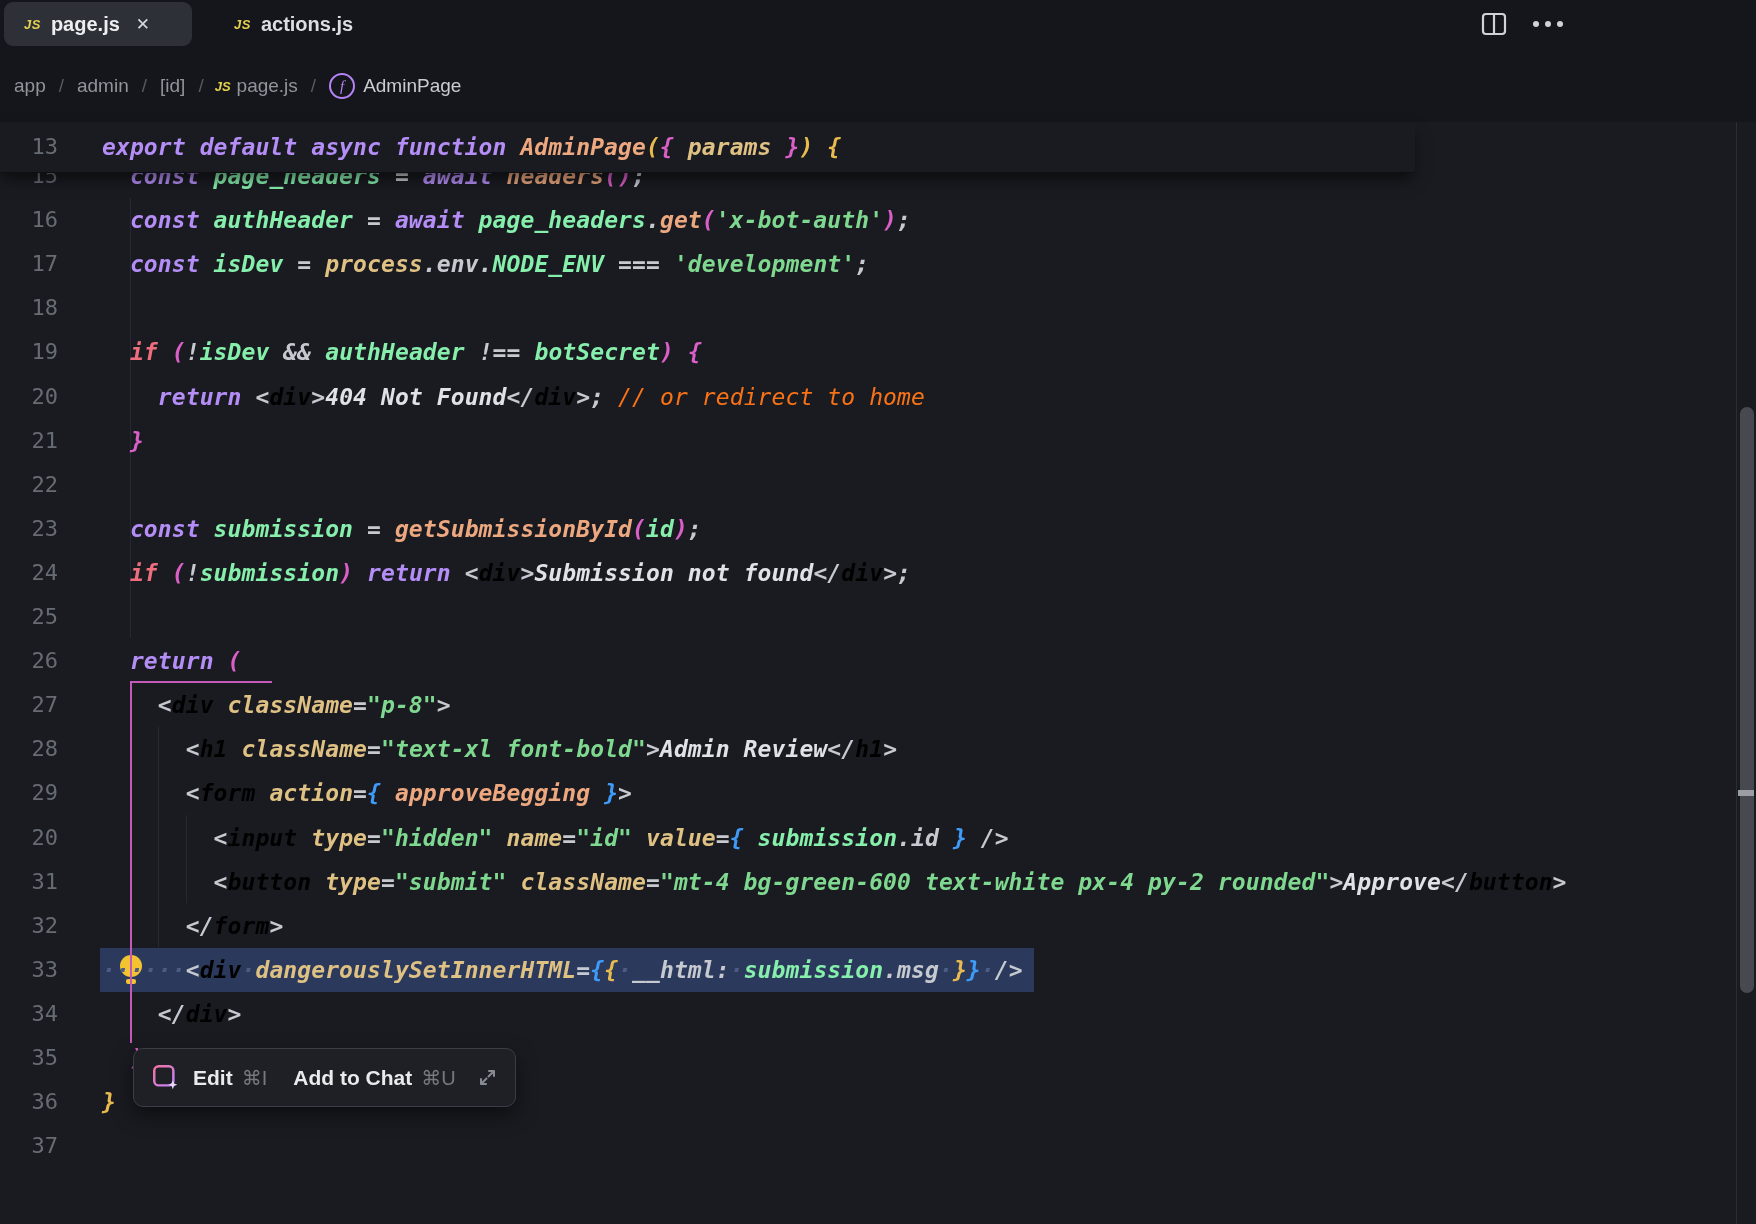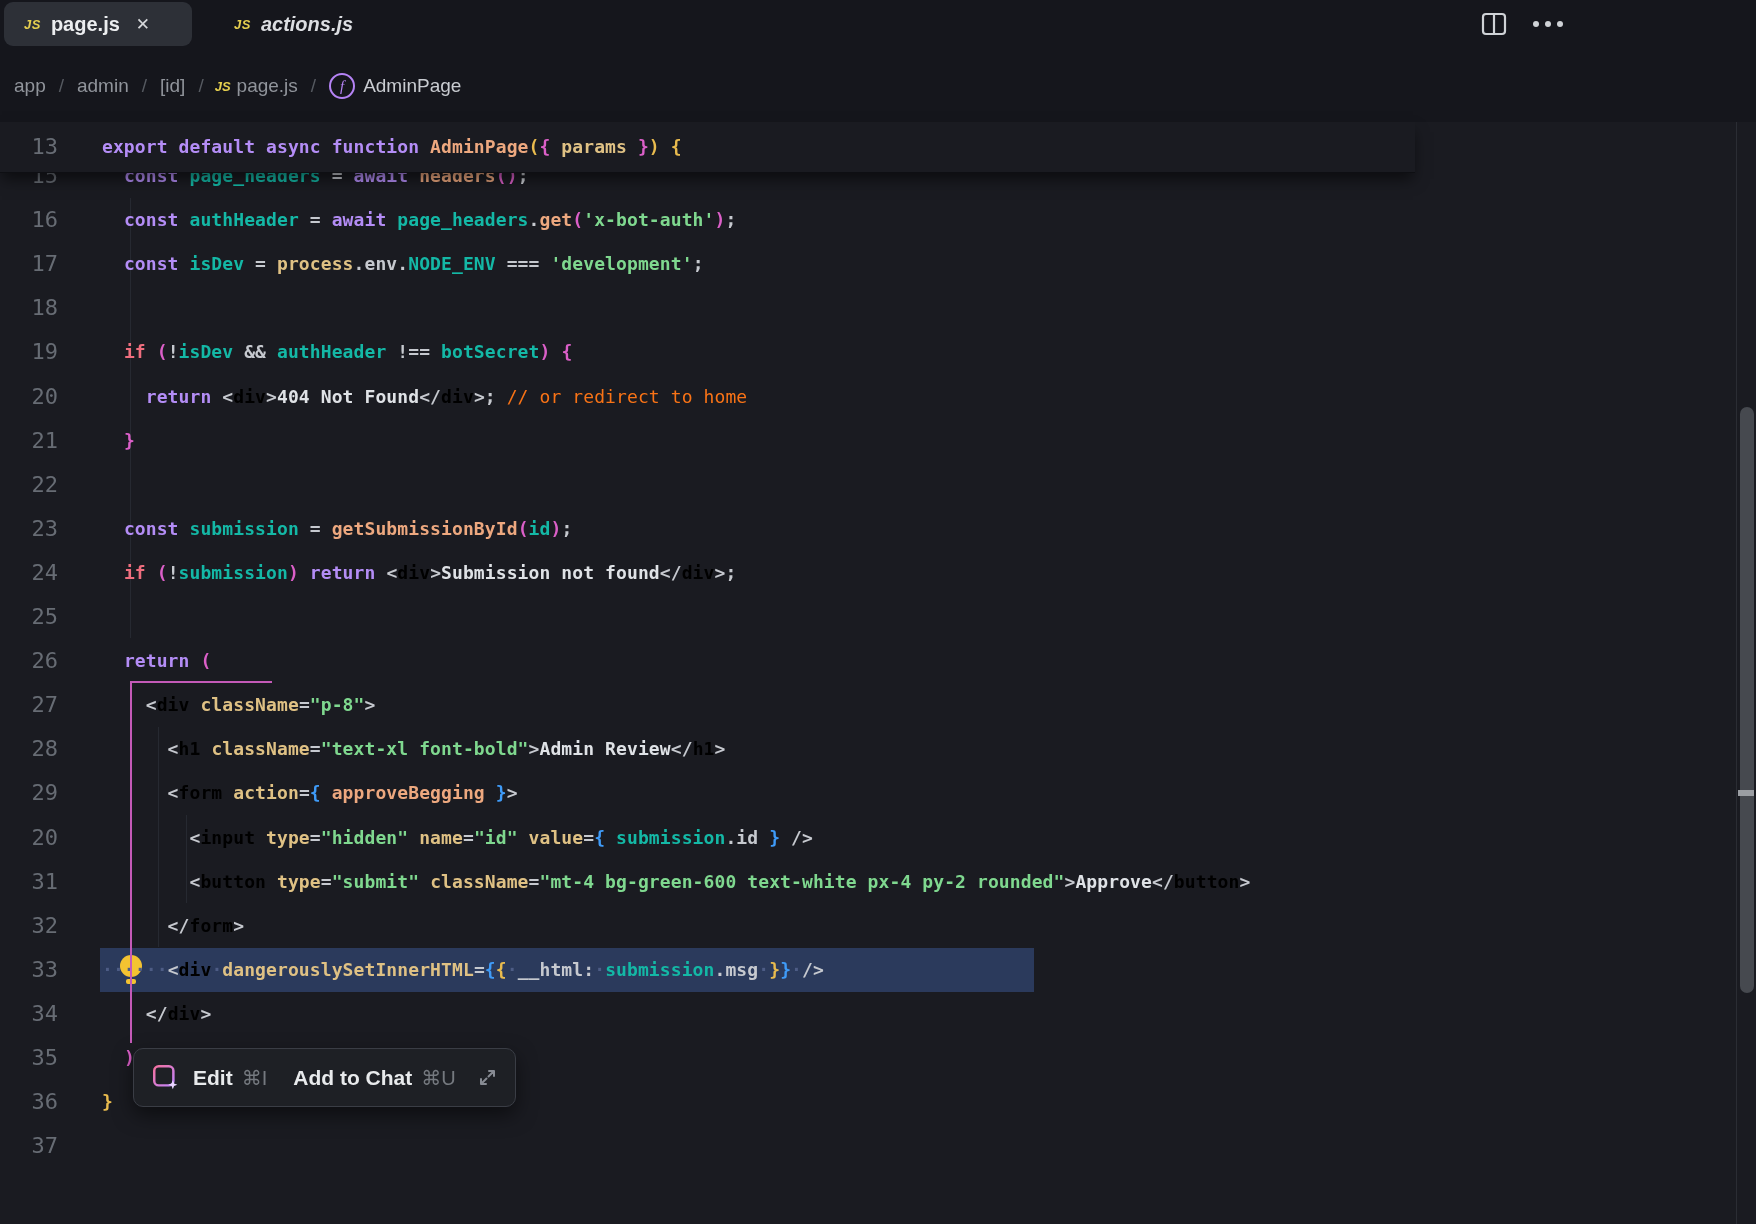--- a/index.html
+++ b/index.html
@@ -5,42 +5,42 @@
   html,body{margin:0;padding:0;background:#101116;}
   #stage{position:relative;width:1756px;height:1224px;background:#1a1b21;overflow:hidden;
          font-family:"Liberation Sans",sans-serif;}
   
   #chrome{position:absolute;left:0;top:0;width:1756px;height:122px;background:#15161c;z-index:4;}
   .tab{position:absolute;top:2px;height:44px;display:flex;align-items:center;border-radius:9px;}
   .tab.active{left:4px;width:188px;background:#2d3037;}
   .tab.preview{left:214px;width:190px;background:transparent;}
   .js-badge{color:#e5cf4f;font-weight:bold;font-size:13px;letter-spacing:.5px;margin:0 10px 0 20px;font-style:italic;}
   .tab-label{color:#eceef0;font-weight:bold;font-size:20px;}
-  .tab.preview .tab-label{font-style:italic;color:#dcdee2;}
+  .tab.preview .tab-label{color:#dcdee2;}
   .tab-close{margin-left:16px;color:#d5d7da;font-size:17px;cursor:pointer;}
   .chrome-btn{position:absolute;top:8px;width:32px;height:32px;display:flex;align-items:center;justify-content:center;}
   #breadcrumb{position:absolute;left:10px;top:66px;height:40px;display:flex;align-items:center;
               font-size:19px;color:#90949b;}
   .crumb{margin:0 4px;}
   .crumb-sep{margin:0 9px;color:#565a61;}
   .crumb:last-child{color:#c9ccd1;}
   .crumb-js{color:#e5cf4f;font-weight:bold;font-style:italic;font-size:13px;margin:0 2px;}
   .fn-icon{display:inline-flex;align-items:center;justify-content:center;width:22px;height:22px;
            border:2px solid #b583f5;border-radius:50%;color:#b583f5;font-size:15px;font-style:italic;
            font-family:"Liberation Serif",serif;margin:0 4px;}
   
   #editor{position:absolute;left:0;top:0;width:1756px;height:1224px;}
   .row{position:absolute;left:0;width:1737px;height:44px;}
   .ln{position:absolute;left:0;top:0;width:58px;text-align:right;
       font-family:"DejaVu Sans Mono",monospace;font-size:22px;color:#676c74;line-height:44px;}
   .code{position:absolute;left:102px;top:0;white-space:pre;
-        font-family:"DejaVu Sans Mono",monospace;font-weight:bold;font-size:18px;line-height:44px;letter-spacing:.1px;}
+        font-family:"DejaVu Sans Mono",monospace;font-weight:bold;font-size:23px;line-height:44px;letter-spacing:.1px;font-style:italic;}
   .selbg{position:absolute;left:100px;top:0;width:934px;height:44px;background:#2b3a5c;}
   .bulb{position:absolute;left:118px;top:5px;}
-  .tk-kw{color:#b48df6}.tk-ctrl{color:#ef6e7e}.tk-fn{color:#eda87f}.tk-v{color:#14b8a6}
+  .tk-kw{color:#b48df6}.tk-ctrl{color:#ef6e7e}.tk-fn{color:#eda87f}.tk-v{color:#86efac}
   .tk-str{color:#7fd88f}.tk-attr{color:#dfc184}.tk-p{color:#c6c9cf}.tk-txt{color:#dfe2e6}
   .tk-cm{color:#f97316;font-weight:normal}.tk-b1{color:#e9bb4e}.tk-b2{color:#db5fc8}.tk-b3{color:#3f9bf8}
   .tk-ws{color:#4d5c85}
   .guide{position:absolute;width:1px;background:#262931;}
   .guide-pink-v{position:absolute;left:130px;top:682px;width:2px;height:361px;background:#c45ab8;z-index:2;}
   .guide-pink-h{position:absolute;left:130px;top:681px;width:142px;height:2px;background:#c45ab8;z-index:2;}
   
   #sticky{position:absolute;left:0;top:122px;width:1415px;height:50px;background:#1a1b21;z-index:5;
           border-bottom:1px solid #0e0f13;box-shadow:0 8px 14px -2px rgba(0,0,0,.55);}
   #sticky .ln{line-height:50px;}

